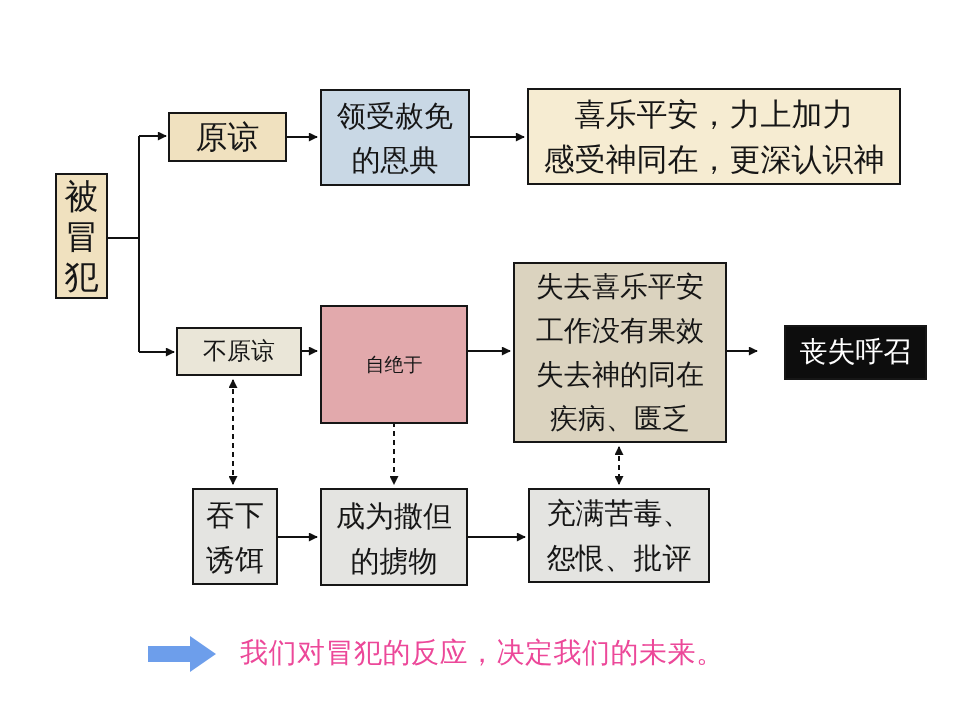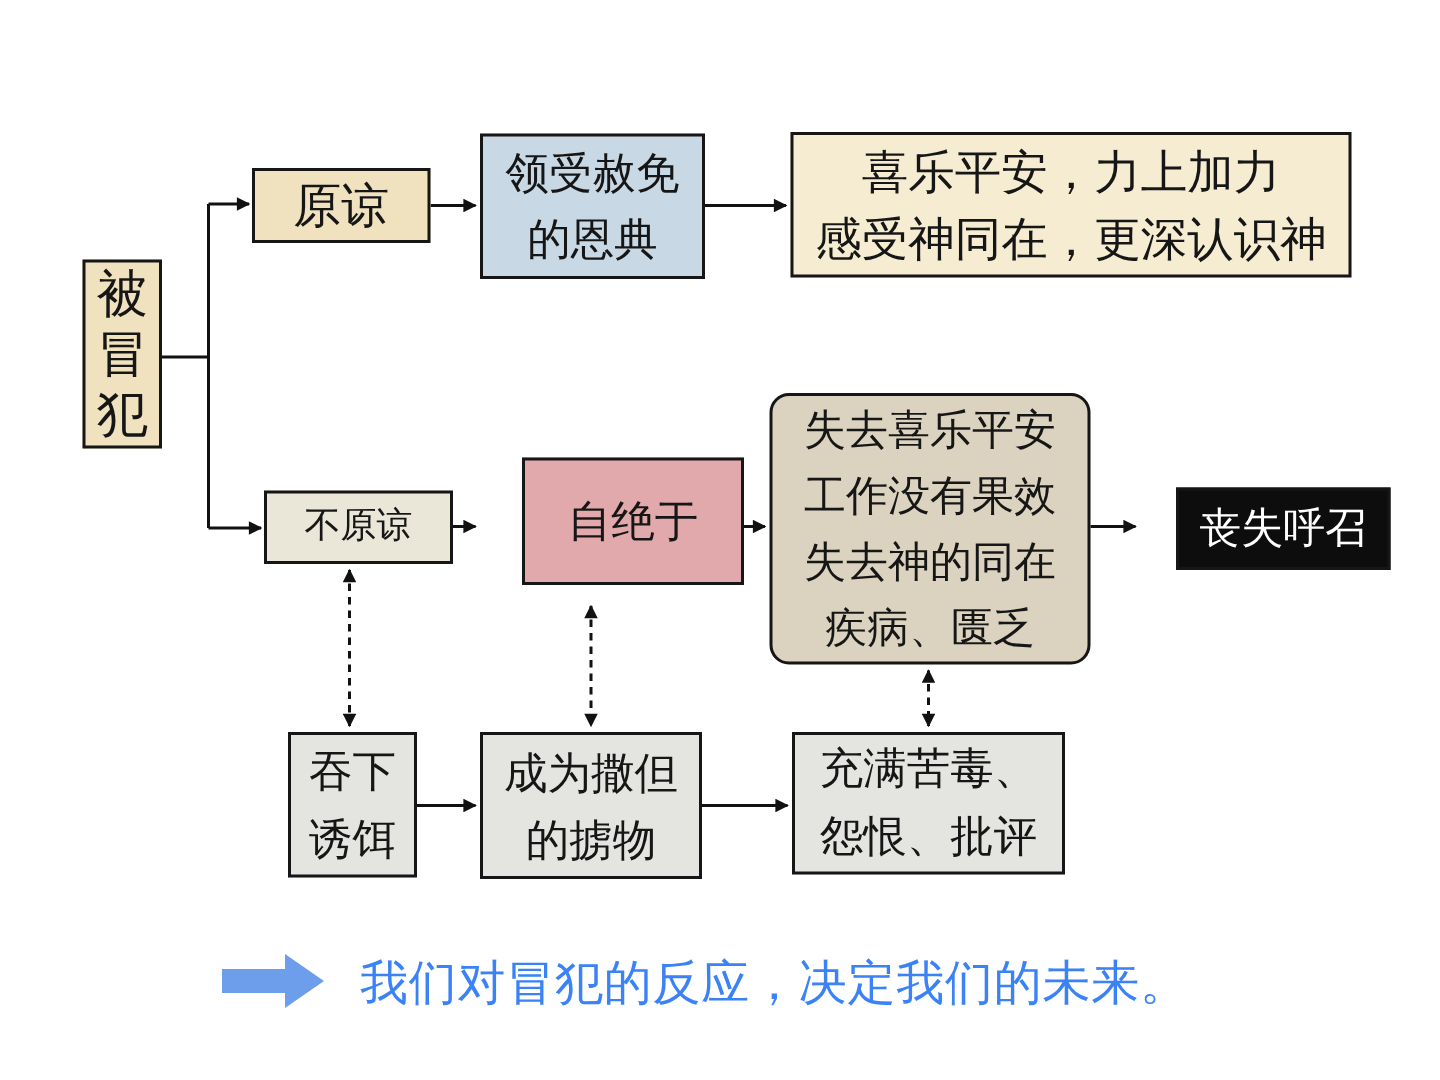--- a/index.html
+++ b/index.html
@@ -41,34 +41,34 @@
   .pink    { background: #e2a9ac; }
   .tan     { background: #dbd3bf; }
   .gray    { background: #e4e4e1; justify-content: flex-end; }
   .black   { background: #0d0d0d; color: #ffffff; margin-left: 24px; }
 
   .n-offended     { left: 55px;  top: 173px; width: 53px;  height: 126px; font-size: 34px; line-height: 40px; }
   .n-forgive      { left: 168px; top: 112px; width: 119px; height: 50px;  font-size: 32px; }
   .n-receive      { left: 320px; top: 89px;  width: 150px; height: 97px;  font-size: 29px; line-height: 44px; }
   .n-joy          { left: 527px; top: 88px;  width: 374px; height: 97px;  font-size: 31px; line-height: 45px; }
   .n-notforgive   { left: 176px; top: 327px; width: 126px; height: 49px;  font-size: 24px; }
-  .n-cutoff       { left: 320px; top: 305px; width: 148px; height: 85px;  font-size: 29px; line-height: 44px; margin-left: 28px; }
-  .n-lose         { left: 513px; top: 262px; width: 214px; height: 181px; font-size: 28px; line-height: 44px; border-radius: 13px; }
+  .n-cutoff       { left: 320px; top: 305px; width: 148px; height: 119px;  font-size: 19px; line-height: 44px; }
+  .n-lose         { left: 513px; top: 262px; width: 214px; height: 181px; font-size: 28px; line-height: 44px; }
   .n-losecalling  { left: 760px; top: 325px; width: 143px; height: 55px;  font-size: 28px; }
   .n-bait         { left: 192px; top: 488px; width: 86px;  height: 97px;  font-size: 29px; line-height: 45px; }
   .n-captive      { left: 320px; top: 488px; width: 148px; height: 98px;  font-size: 29px; line-height: 45px; }
   .n-bitterness   { left: 528px; top: 488px; width: 182px; height: 95px;  font-size: 29px; line-height: 45px; }
 
   .footer-text {
     position: absolute;
     left: 240px;
     top: 634px;
-    font-size: 32px;
+    font-size: 28px;
     letter-spacing: 0.5px;
-    color: #3b82f6;
+    color: #ec4899;
     white-space: nowrap;
   }
 </style>
 </head>
 <body>
 
 <div class="canvas">
 
   <svg class="connector-layer" width="960" height="720" viewBox="0 0 960 720" xmlns="http://www.w3.org/2000/svg">
     <defs>

